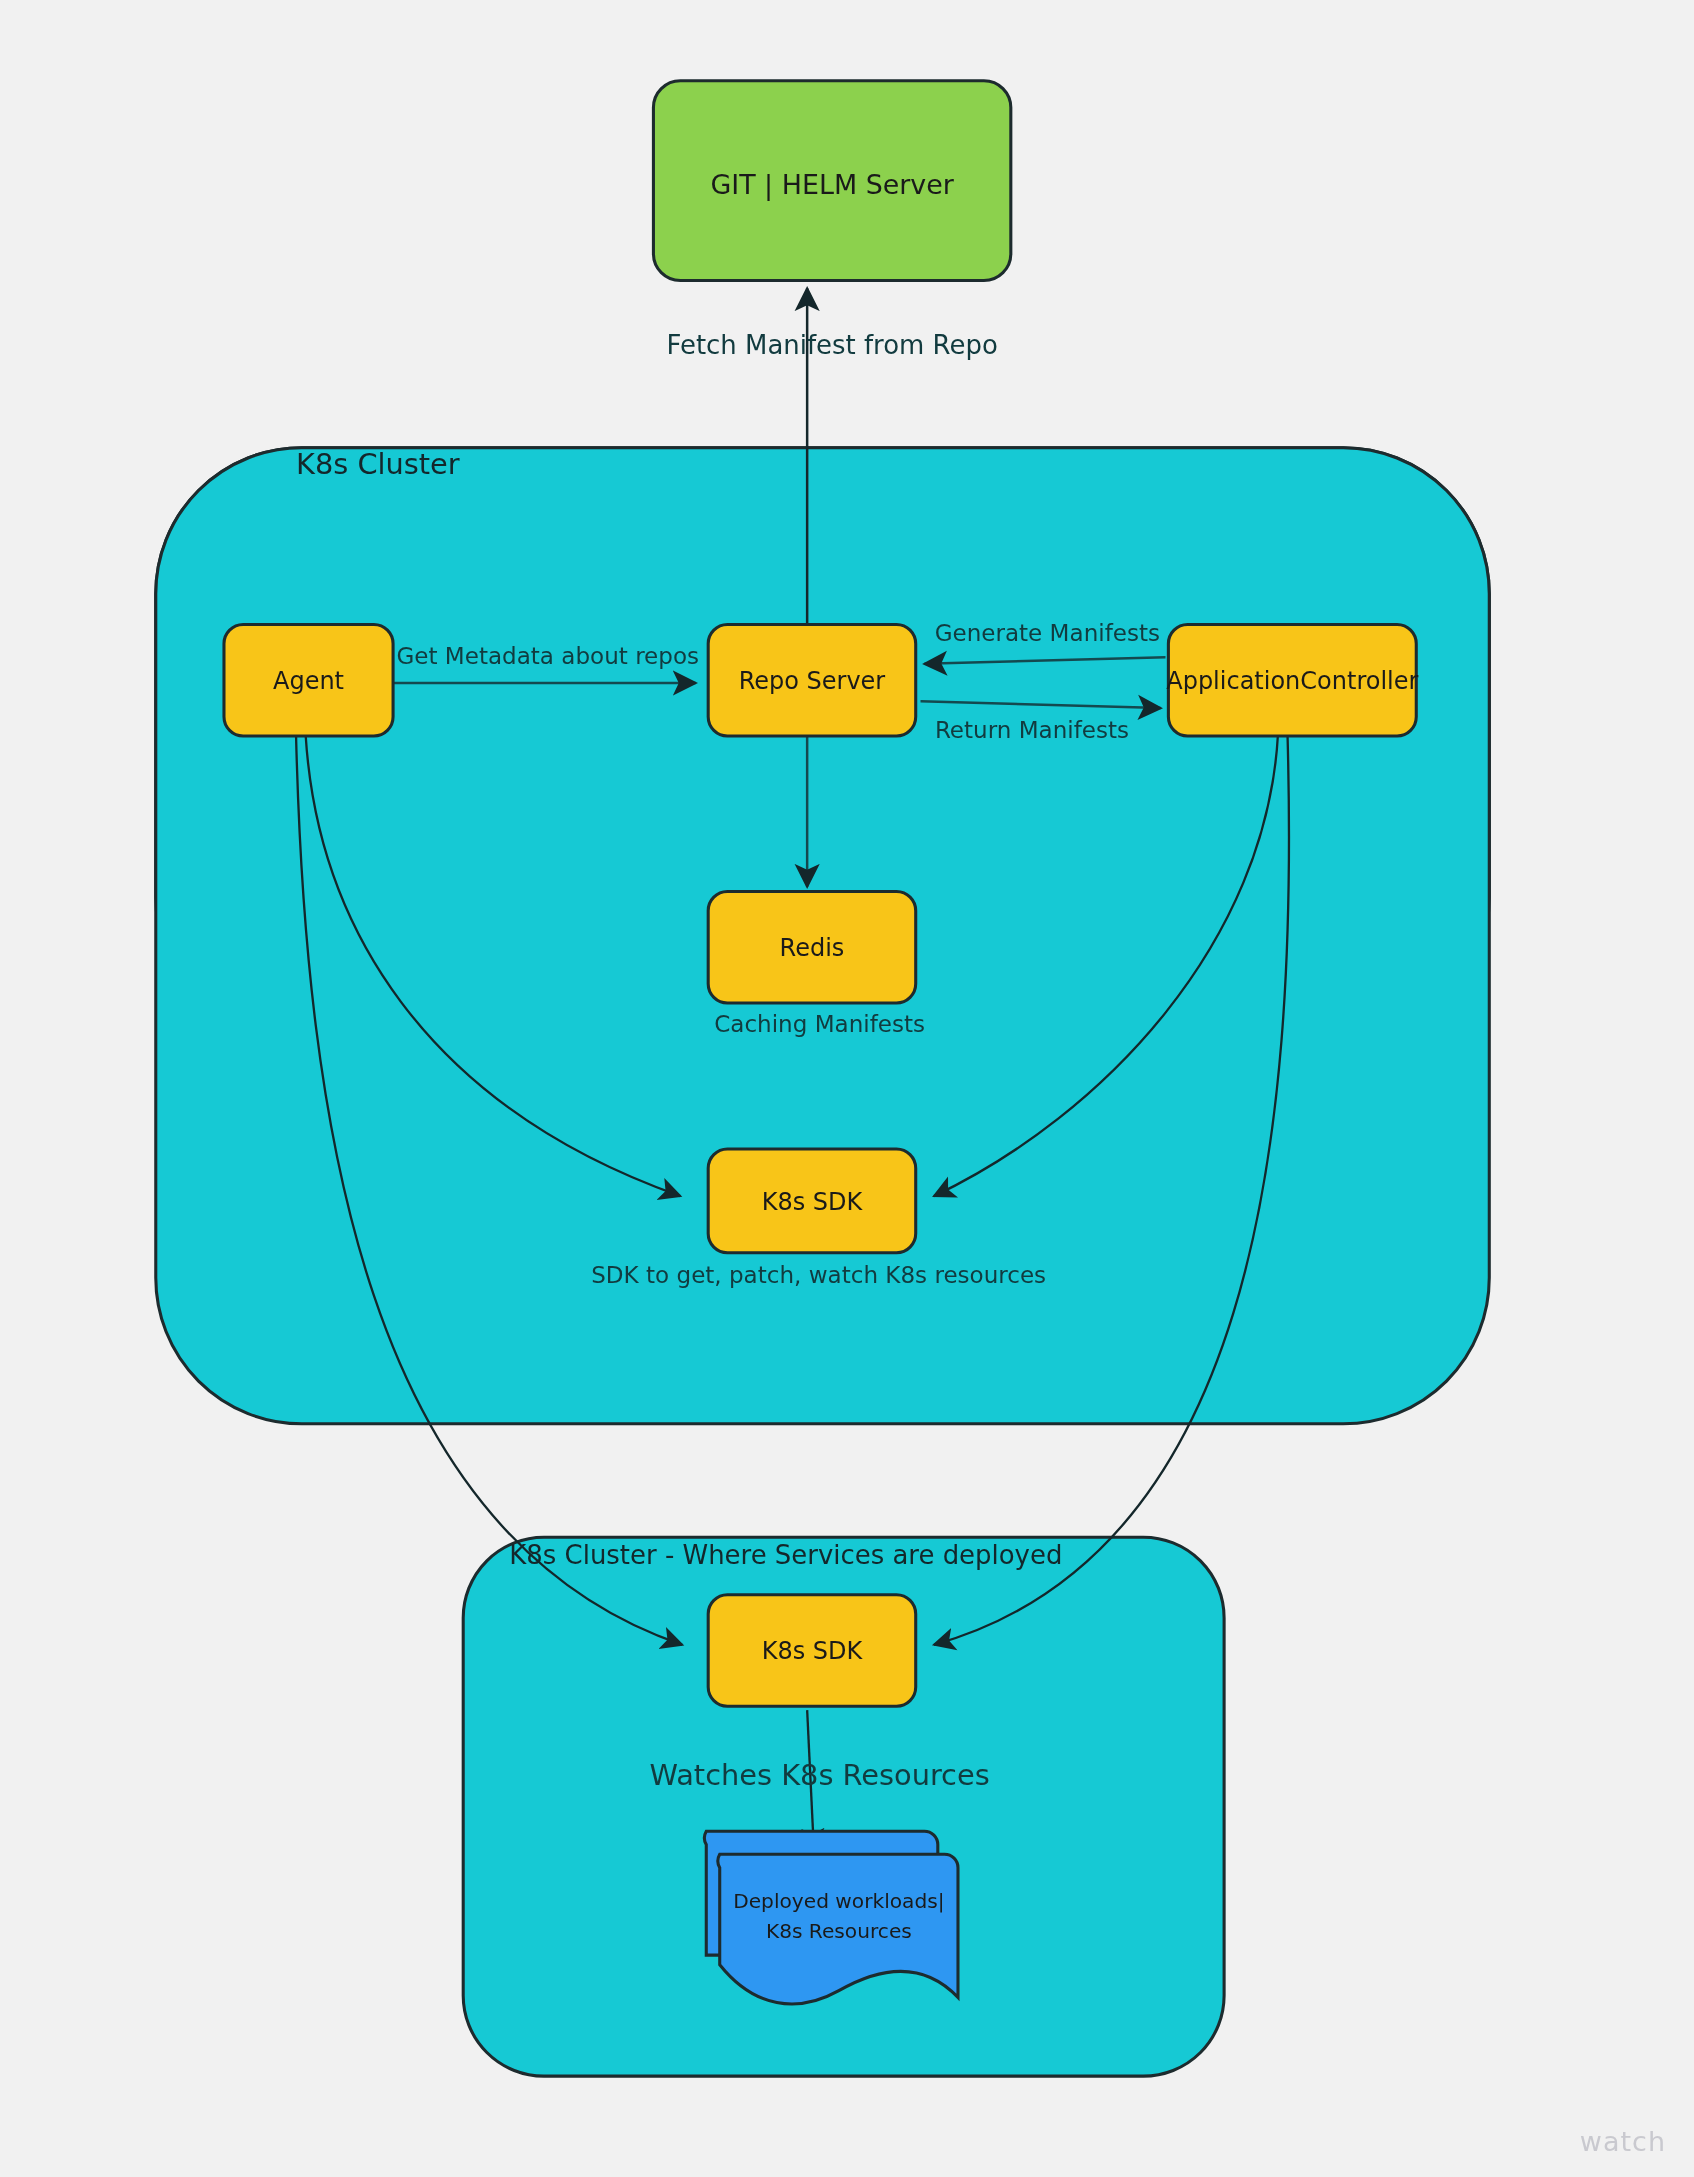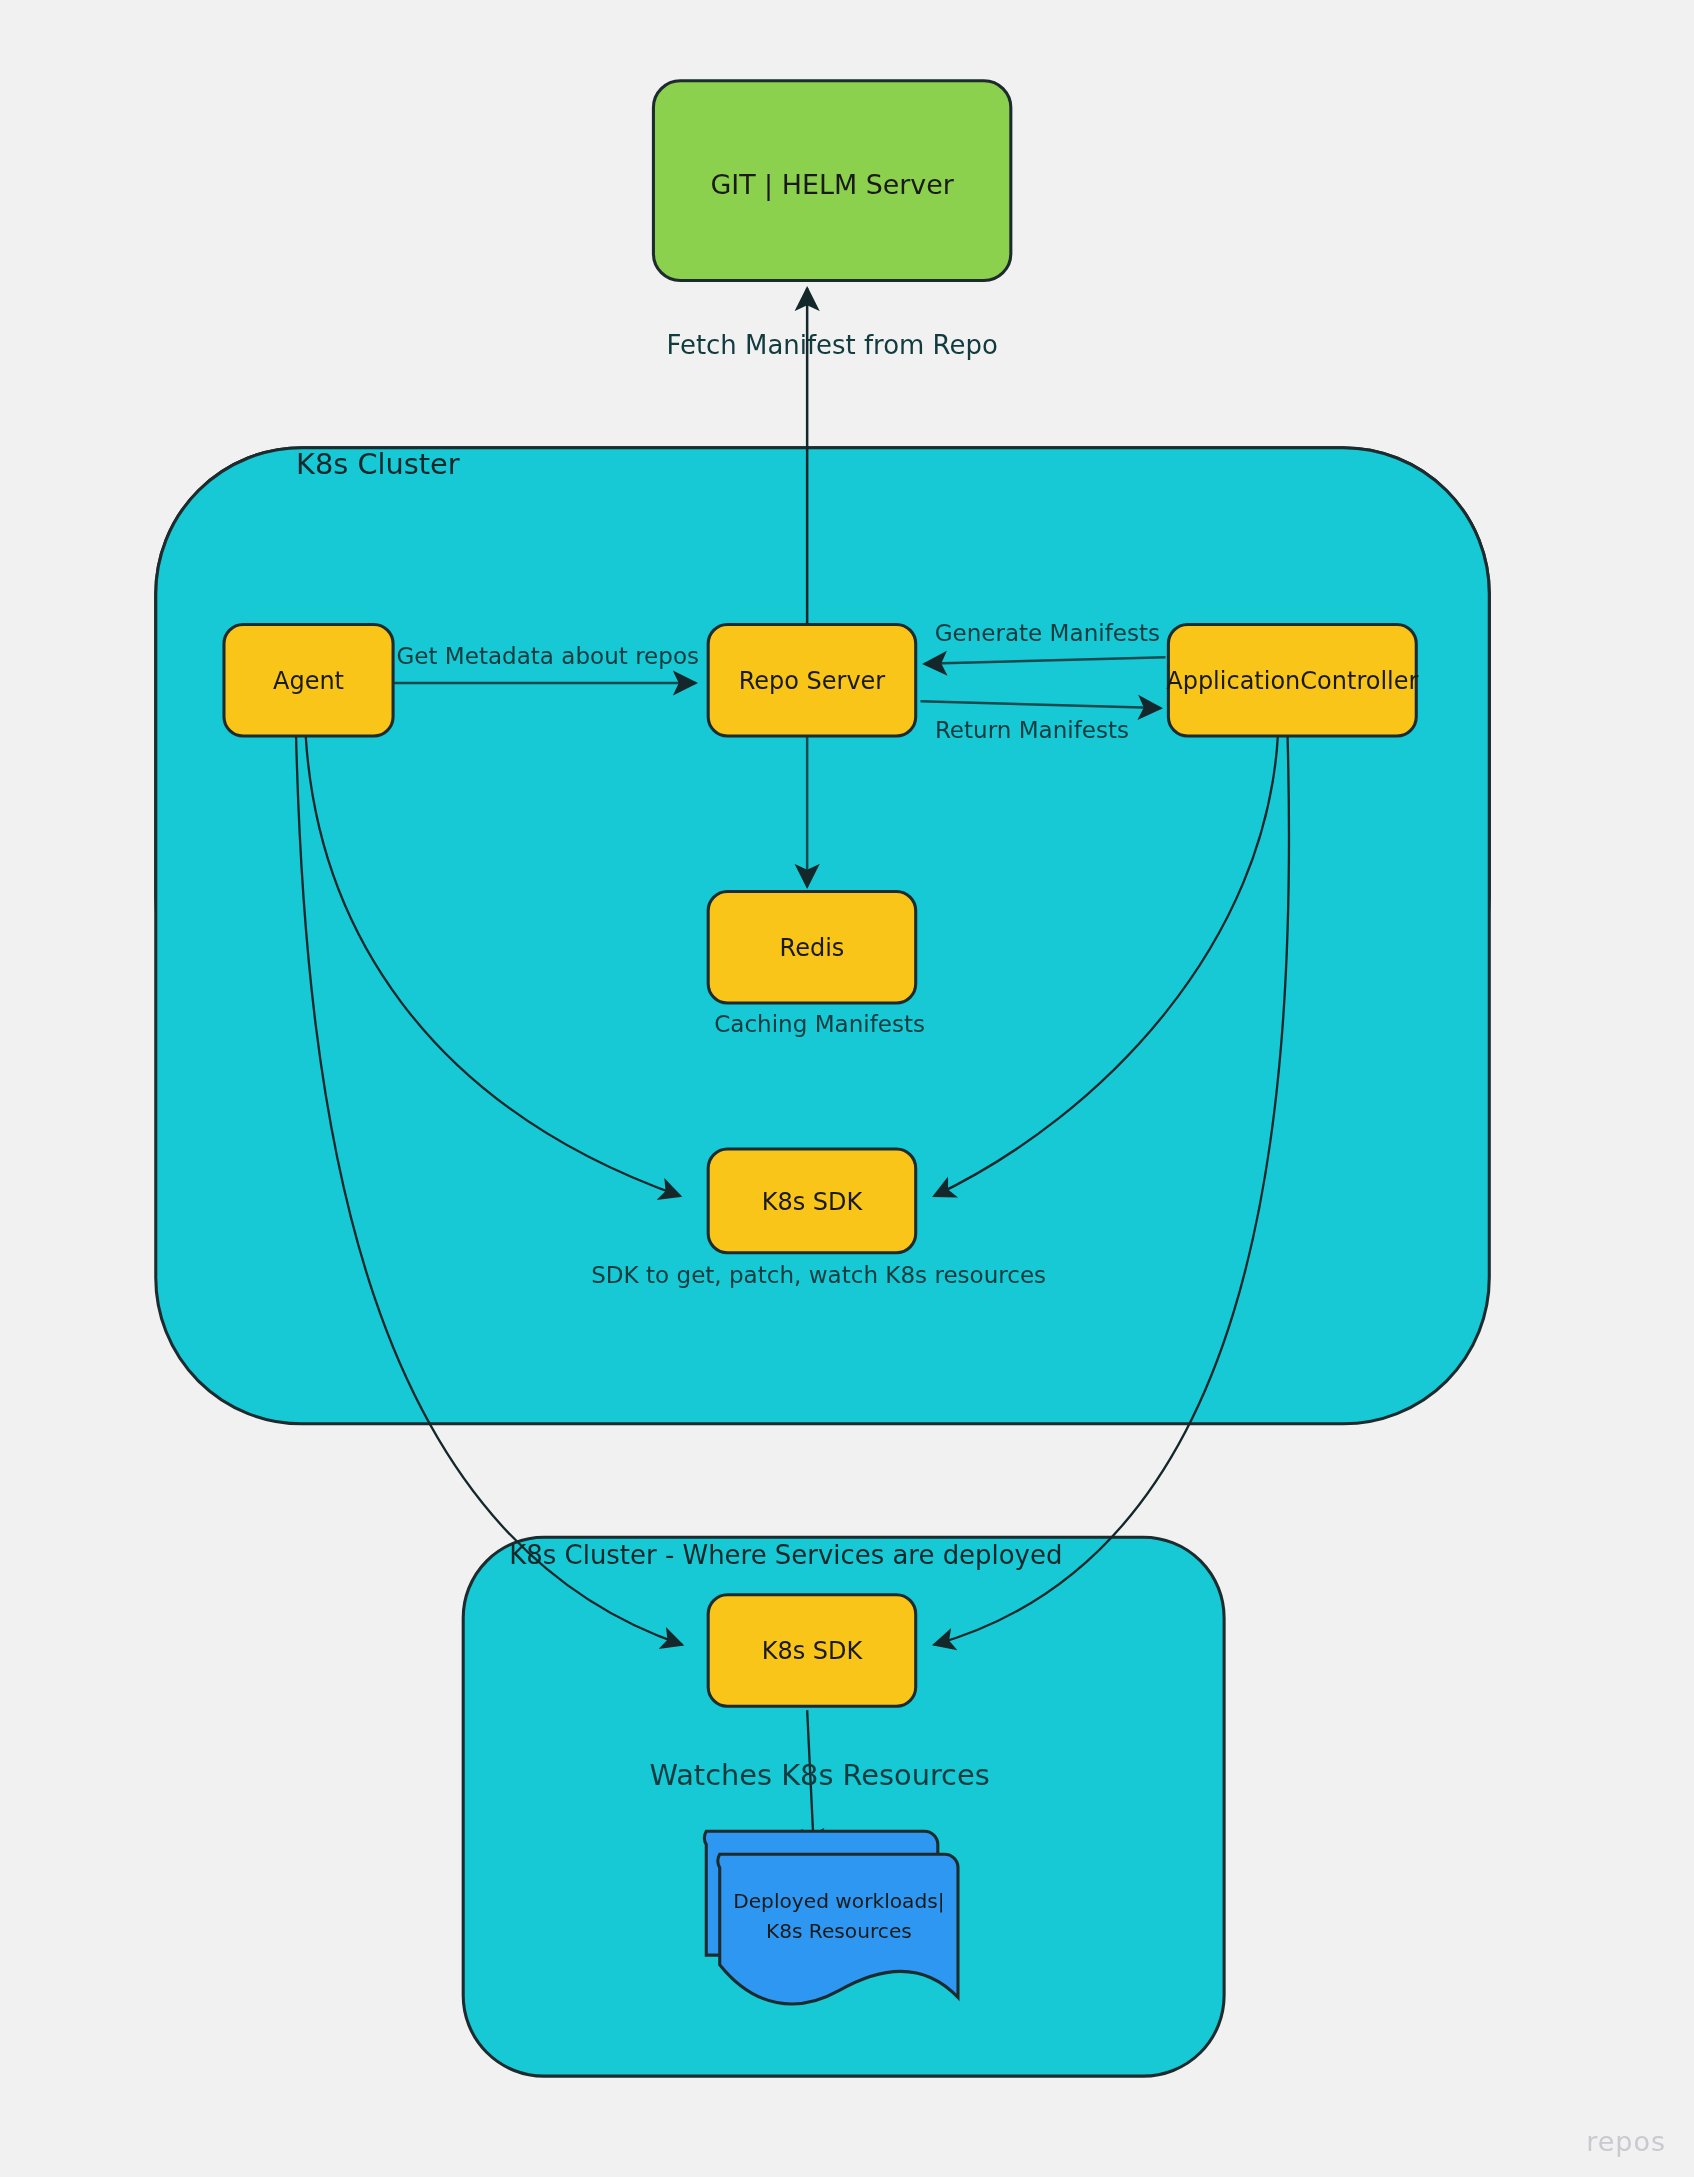--- a/index.html
+++ b/index.html
@@ -151,15 +151,15 @@
       <path d="M 749 1930 L 983 1930 A 14 14 0 0 1 997 1944 L 997 2079
                C 960 2040 915 2048 873 2072
                C 830 2096 785 2090 749 2045
                L 749 1944 A 14 14 0 0 1 749 1930 Z" fill="#2e97f2" stroke="#1d2b2e" stroke-width="3.2"></path>
       <text class="node-label" x="873" y="1980" font-size="21">Deployed workloads|</text>
       <text class="node-label" x="873" y="2012" font-size="21">K8s Resources</text>
     </g>
 
   </svg>
 
-  <div class="watermark">repos</div>
+  <div class="watermark">watch</div>
 </div>
 
 
 </body></html>

